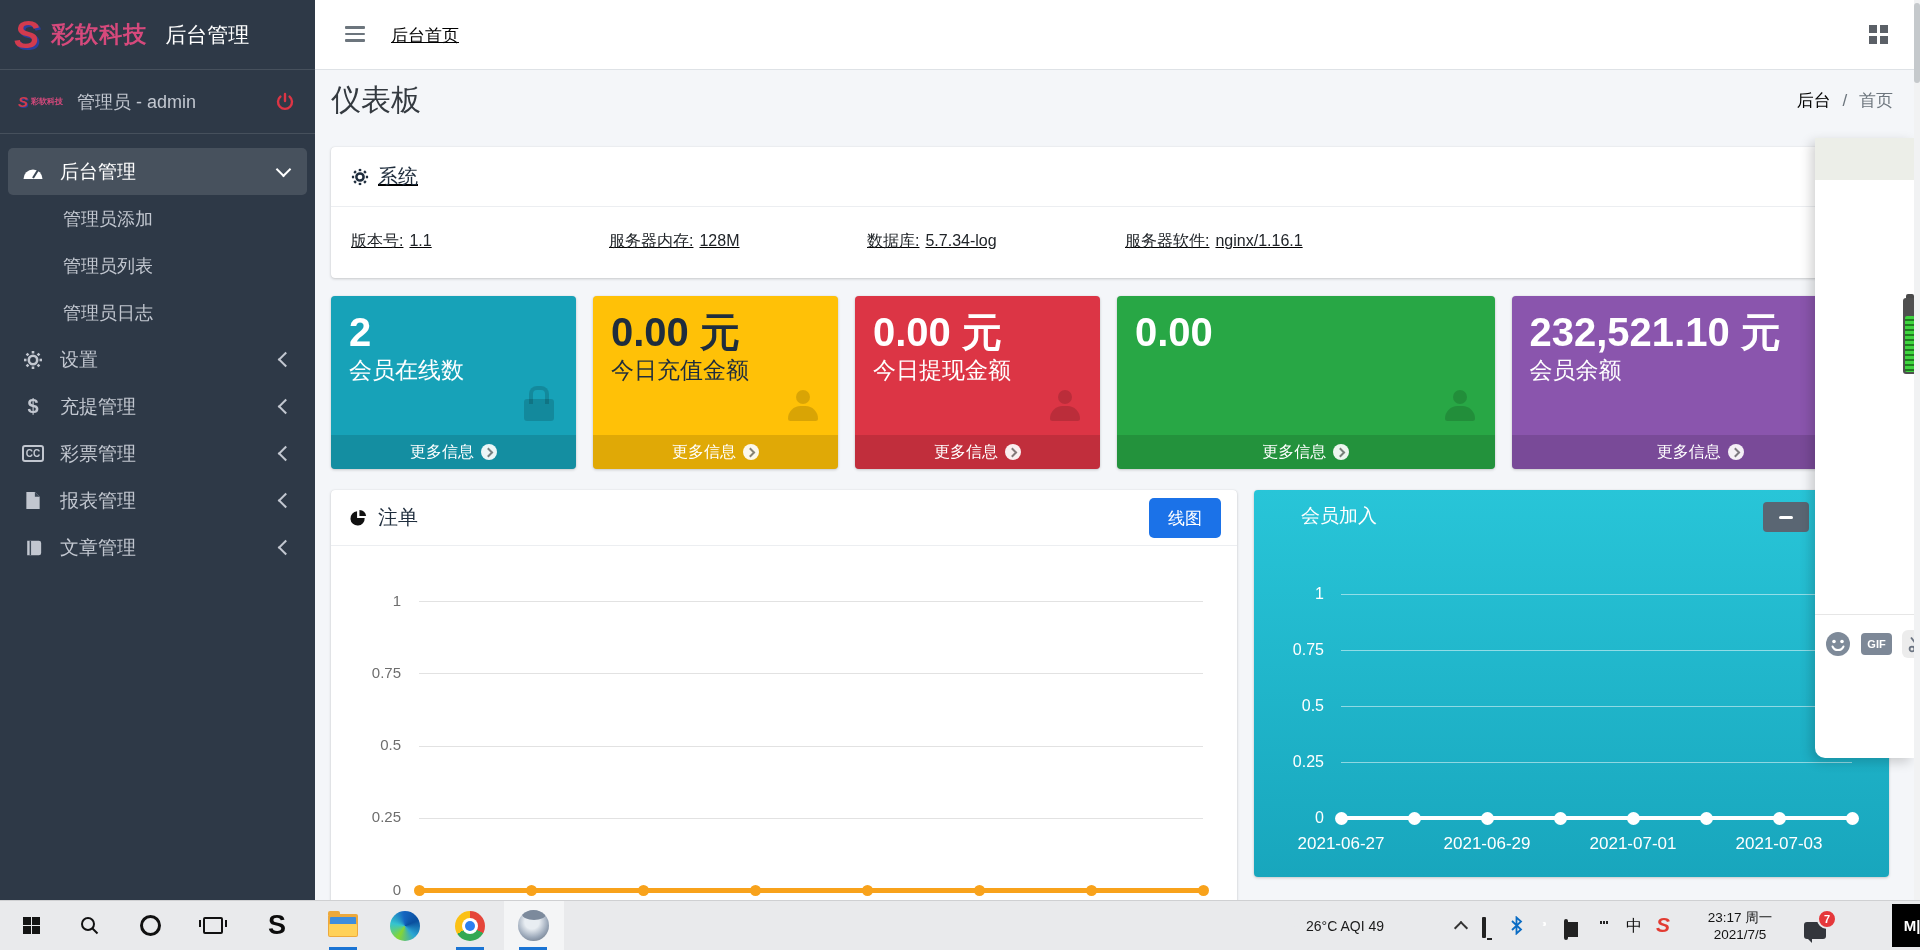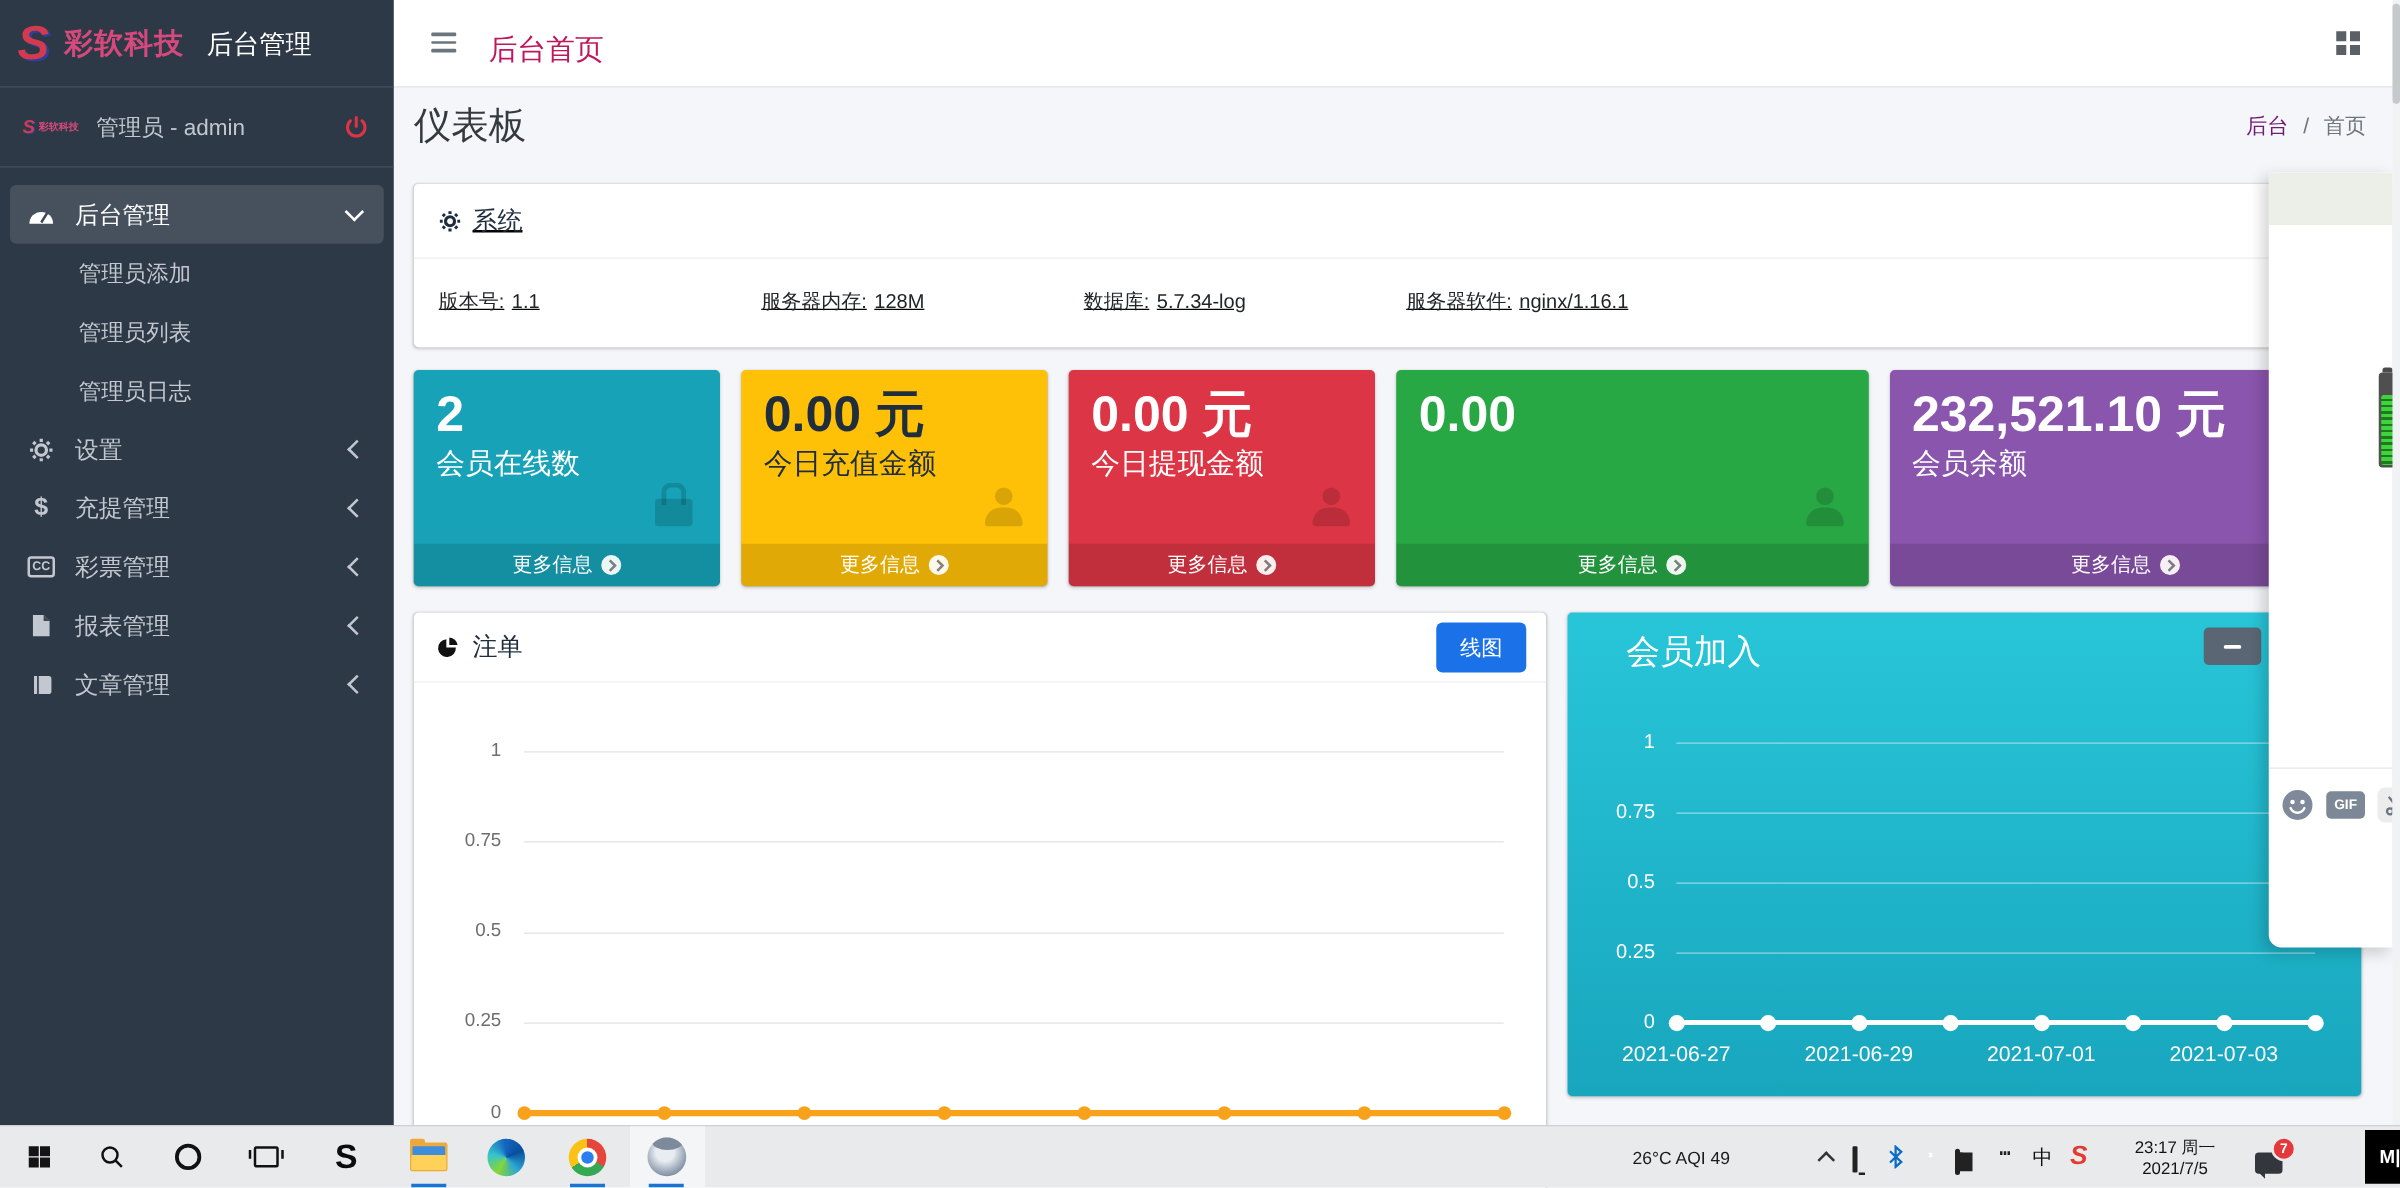--- a/index.html
+++ b/index.html
@@ -29,27 +29,27 @@
   .chev-left{width:9px;height:9px;border-left:2px solid currentColor;border-bottom:2px solid currentColor;transform:rotate(45deg);margin-right:4px;}
   .submenu-item{height:47px;border-radius:5px;display:flex;align-items:center;padding-left:55px;color:#c2c7d0;font-size:18px;box-sizing:border-box;cursor:pointer;}
   .submenu-item.active{background:#f2f3f5;color:#343a40;}
   .dollar-glyph{font-size:20px;font-weight:700;}
   .cc-glyph{border:2px solid currentColor;border-radius:3px;font-size:10px;font-weight:700;padding:0 2px;line-height:13px;}
   .cc-glyph::after{content:"CC";}
   
   .navbar{position:absolute;left:315px;top:0;width:1605px;height:70px;background:#fff;border-bottom:1px solid #dee2e6;z-index:20;box-sizing:border-box;}
   .hamburger{position:absolute;left:30px;top:26px;width:20px;height:16px;cursor:pointer;}
   .hamburger span{display:block;height:2.5px;background:#6c757d;margin-bottom:4px;border-radius:1px;}
-  .nav-home{position:absolute;left:76px;top:24px;font-size:23px;color:#be185d;cursor:pointer;}
+  .nav-home{position:absolute;left:76px;top:24px;font-size:17px;color:#000000;cursor:pointer;text-decoration:underline;}
   .grid4-icon{position:absolute;right:32px;top:25px;width:19px;height:19px;display:grid;grid-template-columns:8px 8px;grid-template-rows:8px 8px;gap:3px;cursor:pointer;}
   .grid4-icon i{background:#5b6067;display:block;}
   
   .page-title{position:absolute;left:331px;top:80px;font-size:30px;color:#343a40;z-index:5;}
   .breadcrumb{position:absolute;right:27px;top:89px;font-size:17px;z-index:5;}
-  .breadcrumb .bc-link{color:#701a75;cursor:pointer;}
+  .breadcrumb .bc-link{color:#000000;cursor:pointer;}
   .breadcrumb .bc-sep{color:#6c757d;margin:0 7px;}
   .breadcrumb .bc-cur{color:#6c757d;}
   
   .panel{background:#fff;border-radius:4px;box-shadow:0 0 1px rgba(0,0,0,.12),0 1px 3px rgba(0,0,0,.18);}
   .sys-panel{position:absolute;left:331px;top:147px;width:1558px;height:131px;z-index:6;text-decoration:underline;}
   .sys-header{height:60px;border-bottom:1px solid #eceef1;display:flex;align-items:center;padding:0 20px;font-size:20px;color:#1f2d3d;box-sizing:border-box;}
   .sys-header .hicon{margin-right:9px;display:flex;}
   .sys-body{display:flex;padding:24px 20px 0 20px;}
   .sys-item{width:258px;font-size:16px;color:#212529;}
   .sys-item .lab{margin-right:6px;}
@@ -70,21 +70,21 @@
   .ghost-person::after{content:"";position:absolute;bottom:0;left:2px;width:30px;height:15px;border-radius:15px 15px 3px 3px;background:rgba(0,0,0,.15);}
   .ghost-lock{position:absolute;right:22px;bottom:14px;width:30px;height:22px;background:rgba(0,0,0,.15);border-radius:3px;}
   .ghost-lock::before{content:"";position:absolute;top:-13px;left:5px;width:12px;height:14px;border:4px solid rgba(0,0,0,.15);border-bottom:none;border-radius:8px 8px 0 0;}
   
   .orders-panel{position:absolute;left:331px;top:490px;width:906px;height:540px;z-index:6;}
   .orders-header{height:56px;border-bottom:1px solid #eceef1;display:flex;align-items:center;padding:0 18px;font-size:20px;color:#1f2d3d;position:relative;box-sizing:border-box;}
   .orders-header .hicon{margin-right:10px;display:flex;}
   .line-btn{position:absolute;right:16px;top:8px;width:72px;height:40px;background:#1b72e8;border-radius:5px;color:#fff;font-size:17px;display:flex;align-items:center;justify-content:center;cursor:pointer;}
   .chart-area{position:absolute;left:0;top:0;right:0;bottom:0;}
   .members-panel{position:absolute;left:1254px;top:490px;width:635px;height:387px;border-radius:4px;background:linear-gradient(180deg,#28c5d8 0%,#18a6bd 100%);box-shadow:0 0 1px rgba(0,0,0,.12),0 1px 3px rgba(0,0,0,.18);color:#fff;z-index:6;}
-  .members-header{display:flex;align-items:flex-end;padding:13px 18px 0 18px;font-size:27px;}
+  .members-header{display:flex;align-items:flex-end;padding:13px 18px 0 18px;font-size:19px;}
   .members-header .hicon{margin-right:11px;display:flex;}
   .grid9-icon{width:18px;height:18px;display:grid;grid-template-columns:repeat(3,4px);grid-template-rows:repeat(3,4px);gap:2px;}
   .grid9-icon i{background:#fff;display:block;}
   .minus-btn{position:absolute;left:509px;top:12px;width:46px;height:30px;background:#5a6673;border-radius:4px;display:flex;align-items:center;justify-content:center;cursor:pointer;}
   .minus-btn i{width:14px;height:3px;background:#fff;border-radius:2px;display:block;}
   
   .overlay{position:absolute;left:1815px;top:138px;width:99px;height:620px;background:#fff;border-radius:0 0 0 10px;box-shadow:-4px 4px 12px rgba(0,0,0,.18);z-index:40;overflow:hidden;}
   .overlay-top{height:42px;background:#eceee8;}
   .overlay-divider{position:absolute;top:476px;left:0;right:0;height:1px;background:#e6e6e6;}
   .overlay-icons{position:absolute;top:492px;left:10px;display:flex;gap:10px;align-items:center;}

